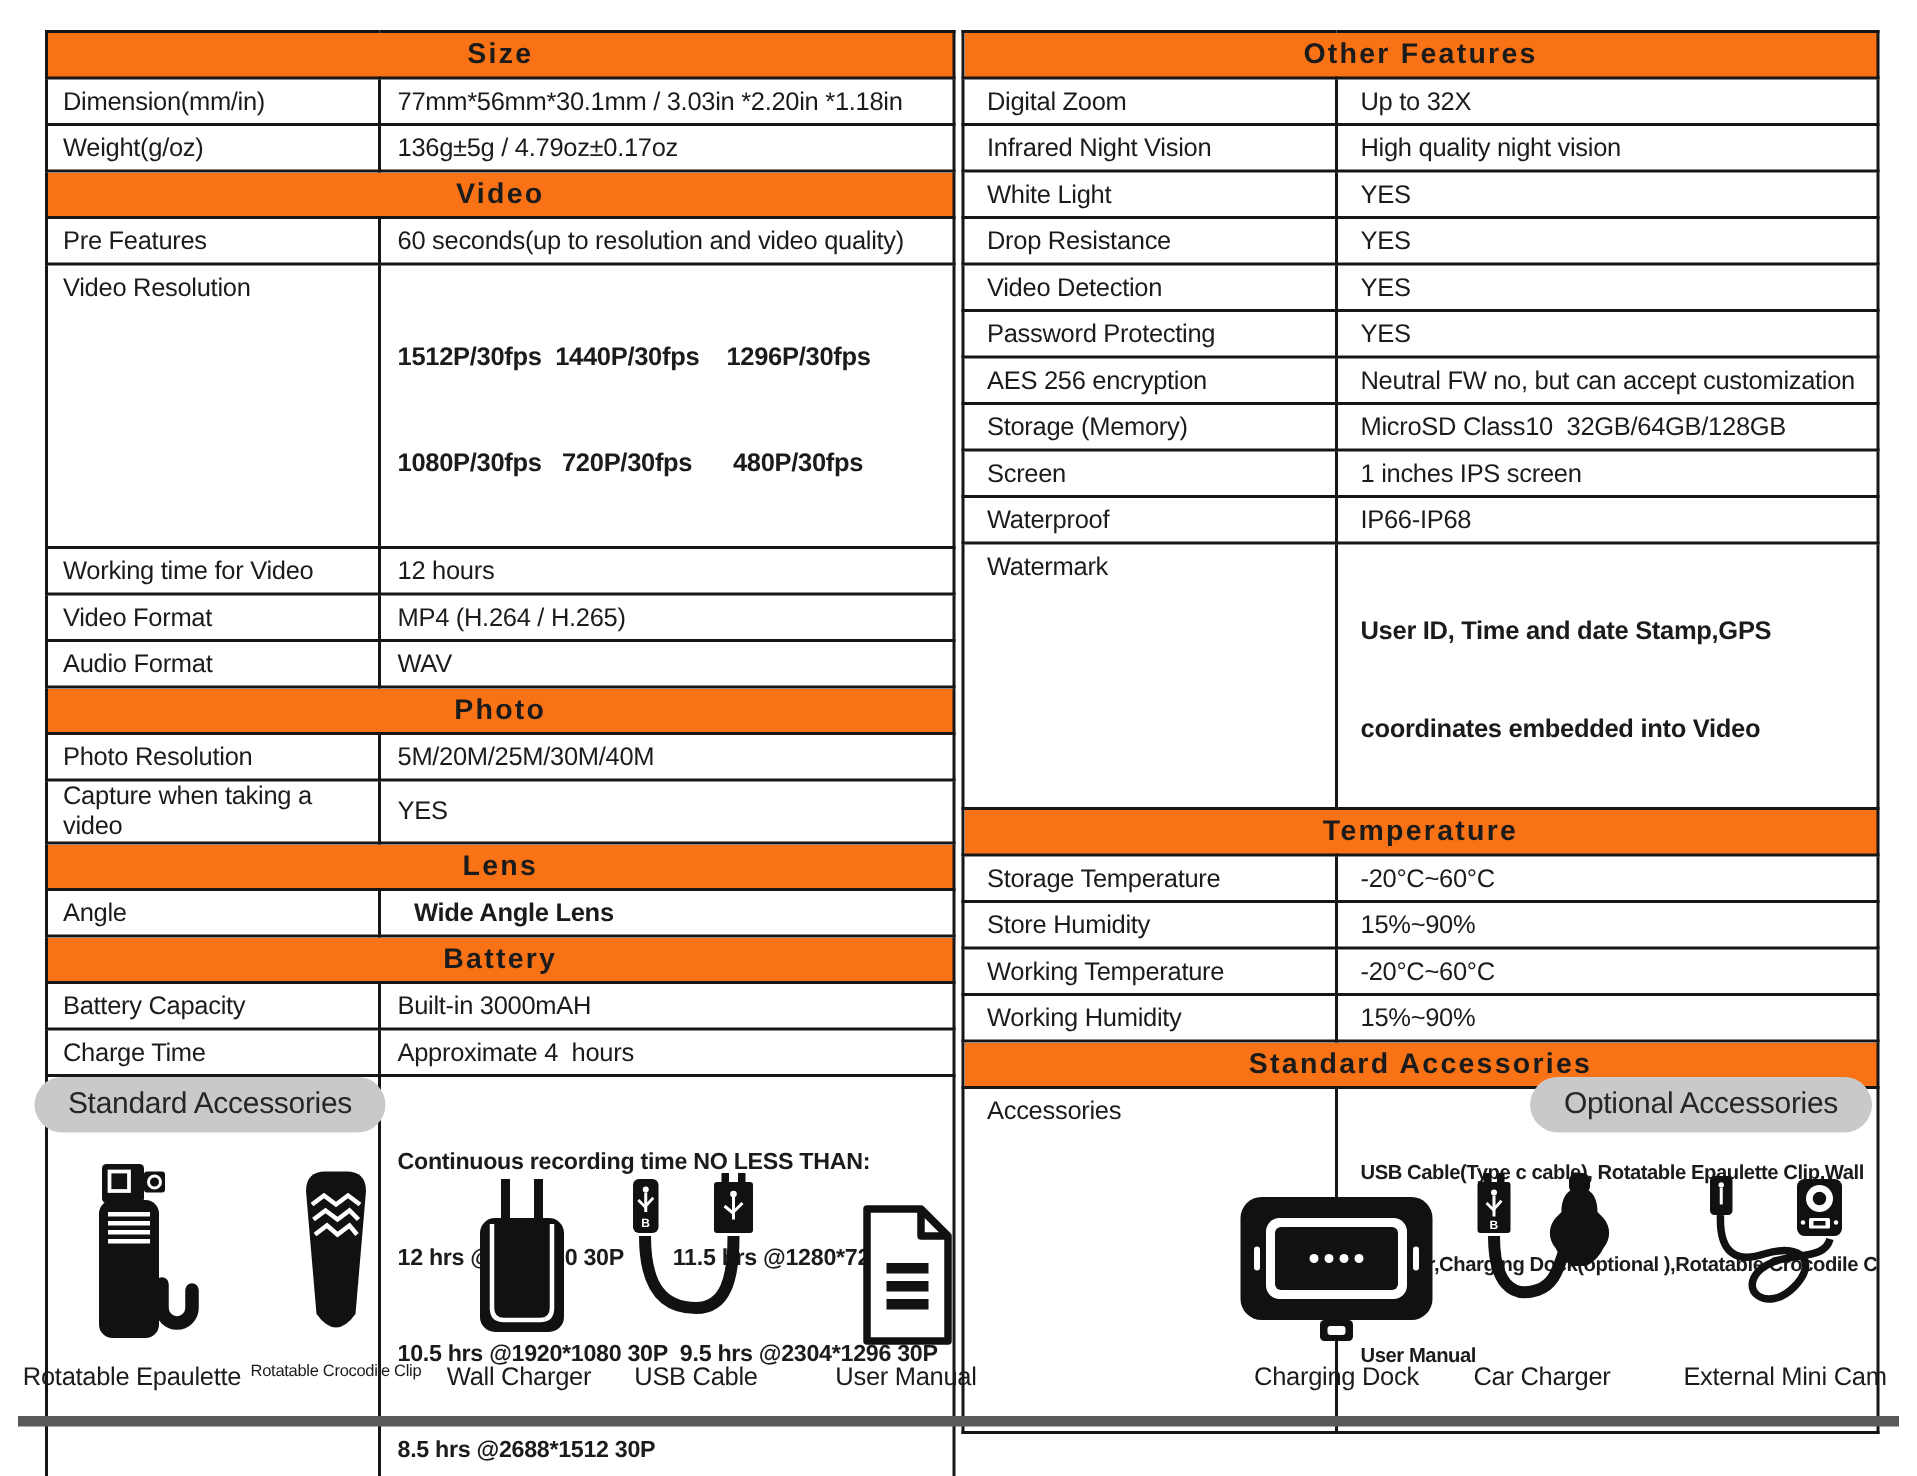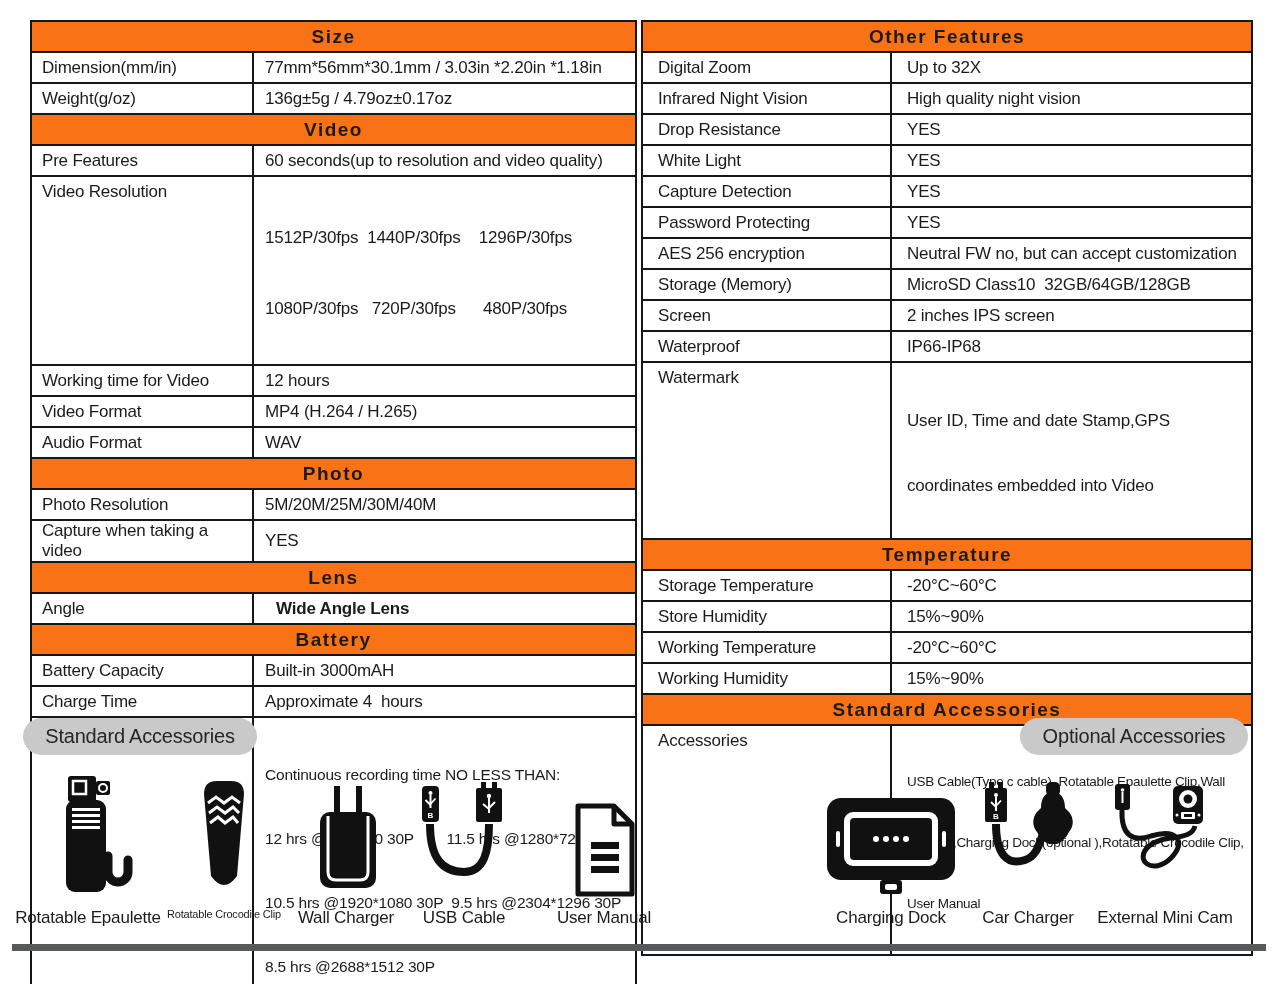--- a/index.html
+++ b/index.html
@@ -19,21 +19,21 @@
   td.sec {
     background:#f97316; text-align:center; font-weight:bold;
     font-size:19px; letter-spacing:1.5px; padding:0;
   }
   tr.r  { height:31px; }
   tr.vres { height:64px; }
   tr.cont { height:97px; }
   tr.wm   { height:64px; }
   tr.accr { height:66px; }
   td.top { vertical-align:top; padding-top:5px; }
-  .line { display:block; white-space:pre; }
+  .line { display:block; white-space:pre;font-weight:bold; }
   .vres .line { line-height:31px; }
   .cont .line { line-height:24px; font-size:15.5px; }
   .wm   .line { line-height:25px; }
   .accr .line { line-height:21px; font-size:13.5px; letter-spacing:-0.3px; }
   .cond  { font-size:14.5px; }
   .cond2 { font-size:15.5px; letter-spacing:-0.4px; }
   .wideangle { font-weight:bold; font-size:15px; padding-left:22px !important; }
   
   .pill {
     position:absolute; height:37px; background:#c9c9c9; border-radius:19px;
@@ -48,21 +48,21 @@
   .acc-item .ic svg { fill:#111; }
   .acc-label { font-size:17px; margin-top:10px; letter-spacing:-0.2px; white-space:nowrap; }
   .acc-label.small { font-size:11px; }
   #item-epaulette { left:6px;    width:164px; }
   #item-crocodile { left:148px;  width:152px; }
   #item-wall      { left:278px;  width:136px; }
   #item-usb       { left:396px;  width:136px; }
   #item-manual    { left:526px;  width:156px; }
   #item-dock      { left:807px;  width:168px; }
   #item-car       { left:951px;  width:154px; }
-  #item-minicam   { left:1076px; width:178px; }
+  #item-minicam   { left:1101px; width:178px; }
   
   .footer-bar { position:absolute; left:12px; top:944px; width:1254px; height:7px; background:#58595b; }
 </style>
 </head>
 <body>
 
 <div class="page">
 
   <table class="spec" id="left-table">
     <colgroup>
@@ -159,46 +159,46 @@
         </tr>
     <tr class="r">
       <td class="lab">Digital Zoom</td>
       <td class="val">Up to 32X</td>
     </tr>
     <tr class="r">
       <td class="lab">Infrared Night Vision</td>
       <td class="val">High quality night vision</td>
     </tr>
     <tr class="r">
+      <td class="lab">White Light</td>
+      <td class="val">YES</td>
+    </tr>
+    <tr class="r">
       <td class="lab">Drop Resistance</td>
       <td class="val">YES</td>
     </tr>
     <tr class="r">
-      <td class="lab">White Light</td>
-      <td class="val">YES</td>
-    </tr>
-    <tr class="r">
-      <td class="lab">Capture Detection</td>
+      <td class="lab">Video Detection</td>
       <td class="val">YES</td>
     </tr>
     <tr class="r">
       <td class="lab">Password Protecting</td>
       <td class="val">YES</td>
     </tr>
     <tr class="r">
       <td class="lab">AES 256 encryption</td>
       <td class="val cond">Neutral FW no, but can accept customization</td>
     </tr>
     <tr class="r">
       <td class="lab">Storage (Memory)</td>
       <td class="val">MicroSD Class10  32GB/64GB/128GB</td>
     </tr>
     <tr class="r">
       <td class="lab">Screen</td>
-      <td class="val">2 inches IPS screen</td>
+      <td class="val">1 inches IPS screen</td>
     </tr>
     <tr class="r">
       <td class="lab">Waterproof</td>
       <td class="val">IP66-IP68</td>
     </tr>
     <tr class="wm">
       <td class="lab top">Watermark</td>
       <td class="val top">
         <span class="line">User ID, Time and date Stamp,GPS</span>
         <span class="line">coordinates embedded into Video</span>

